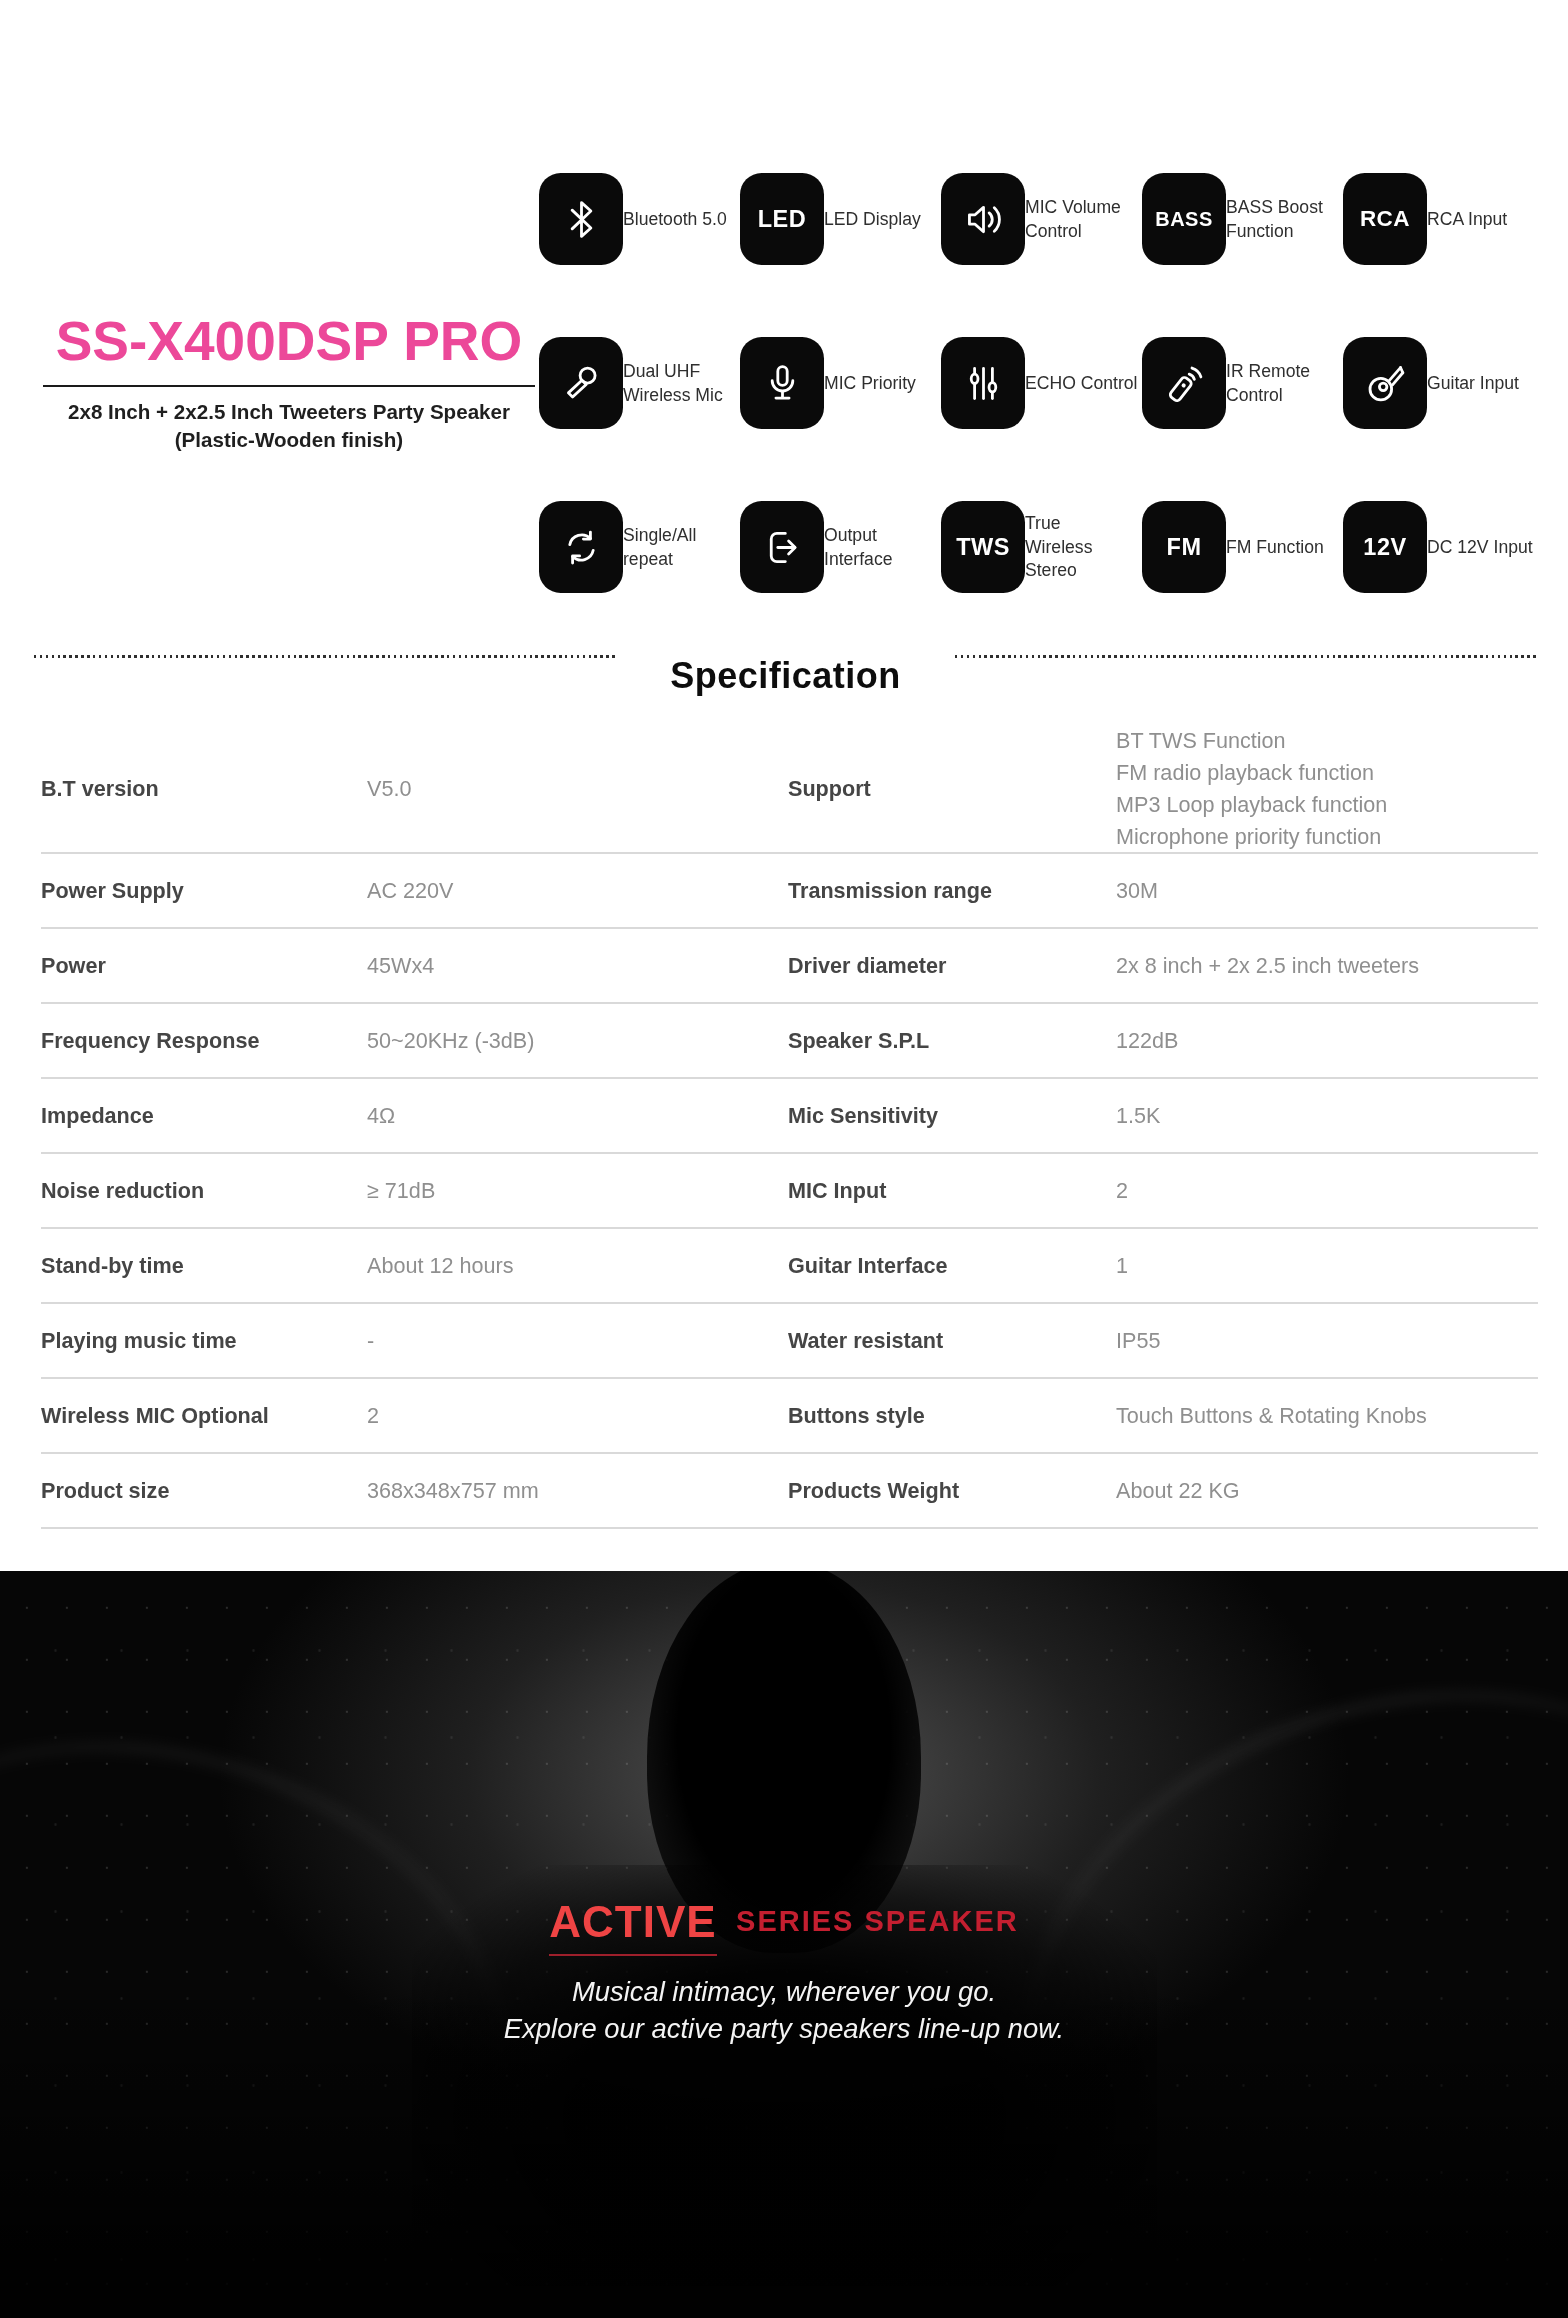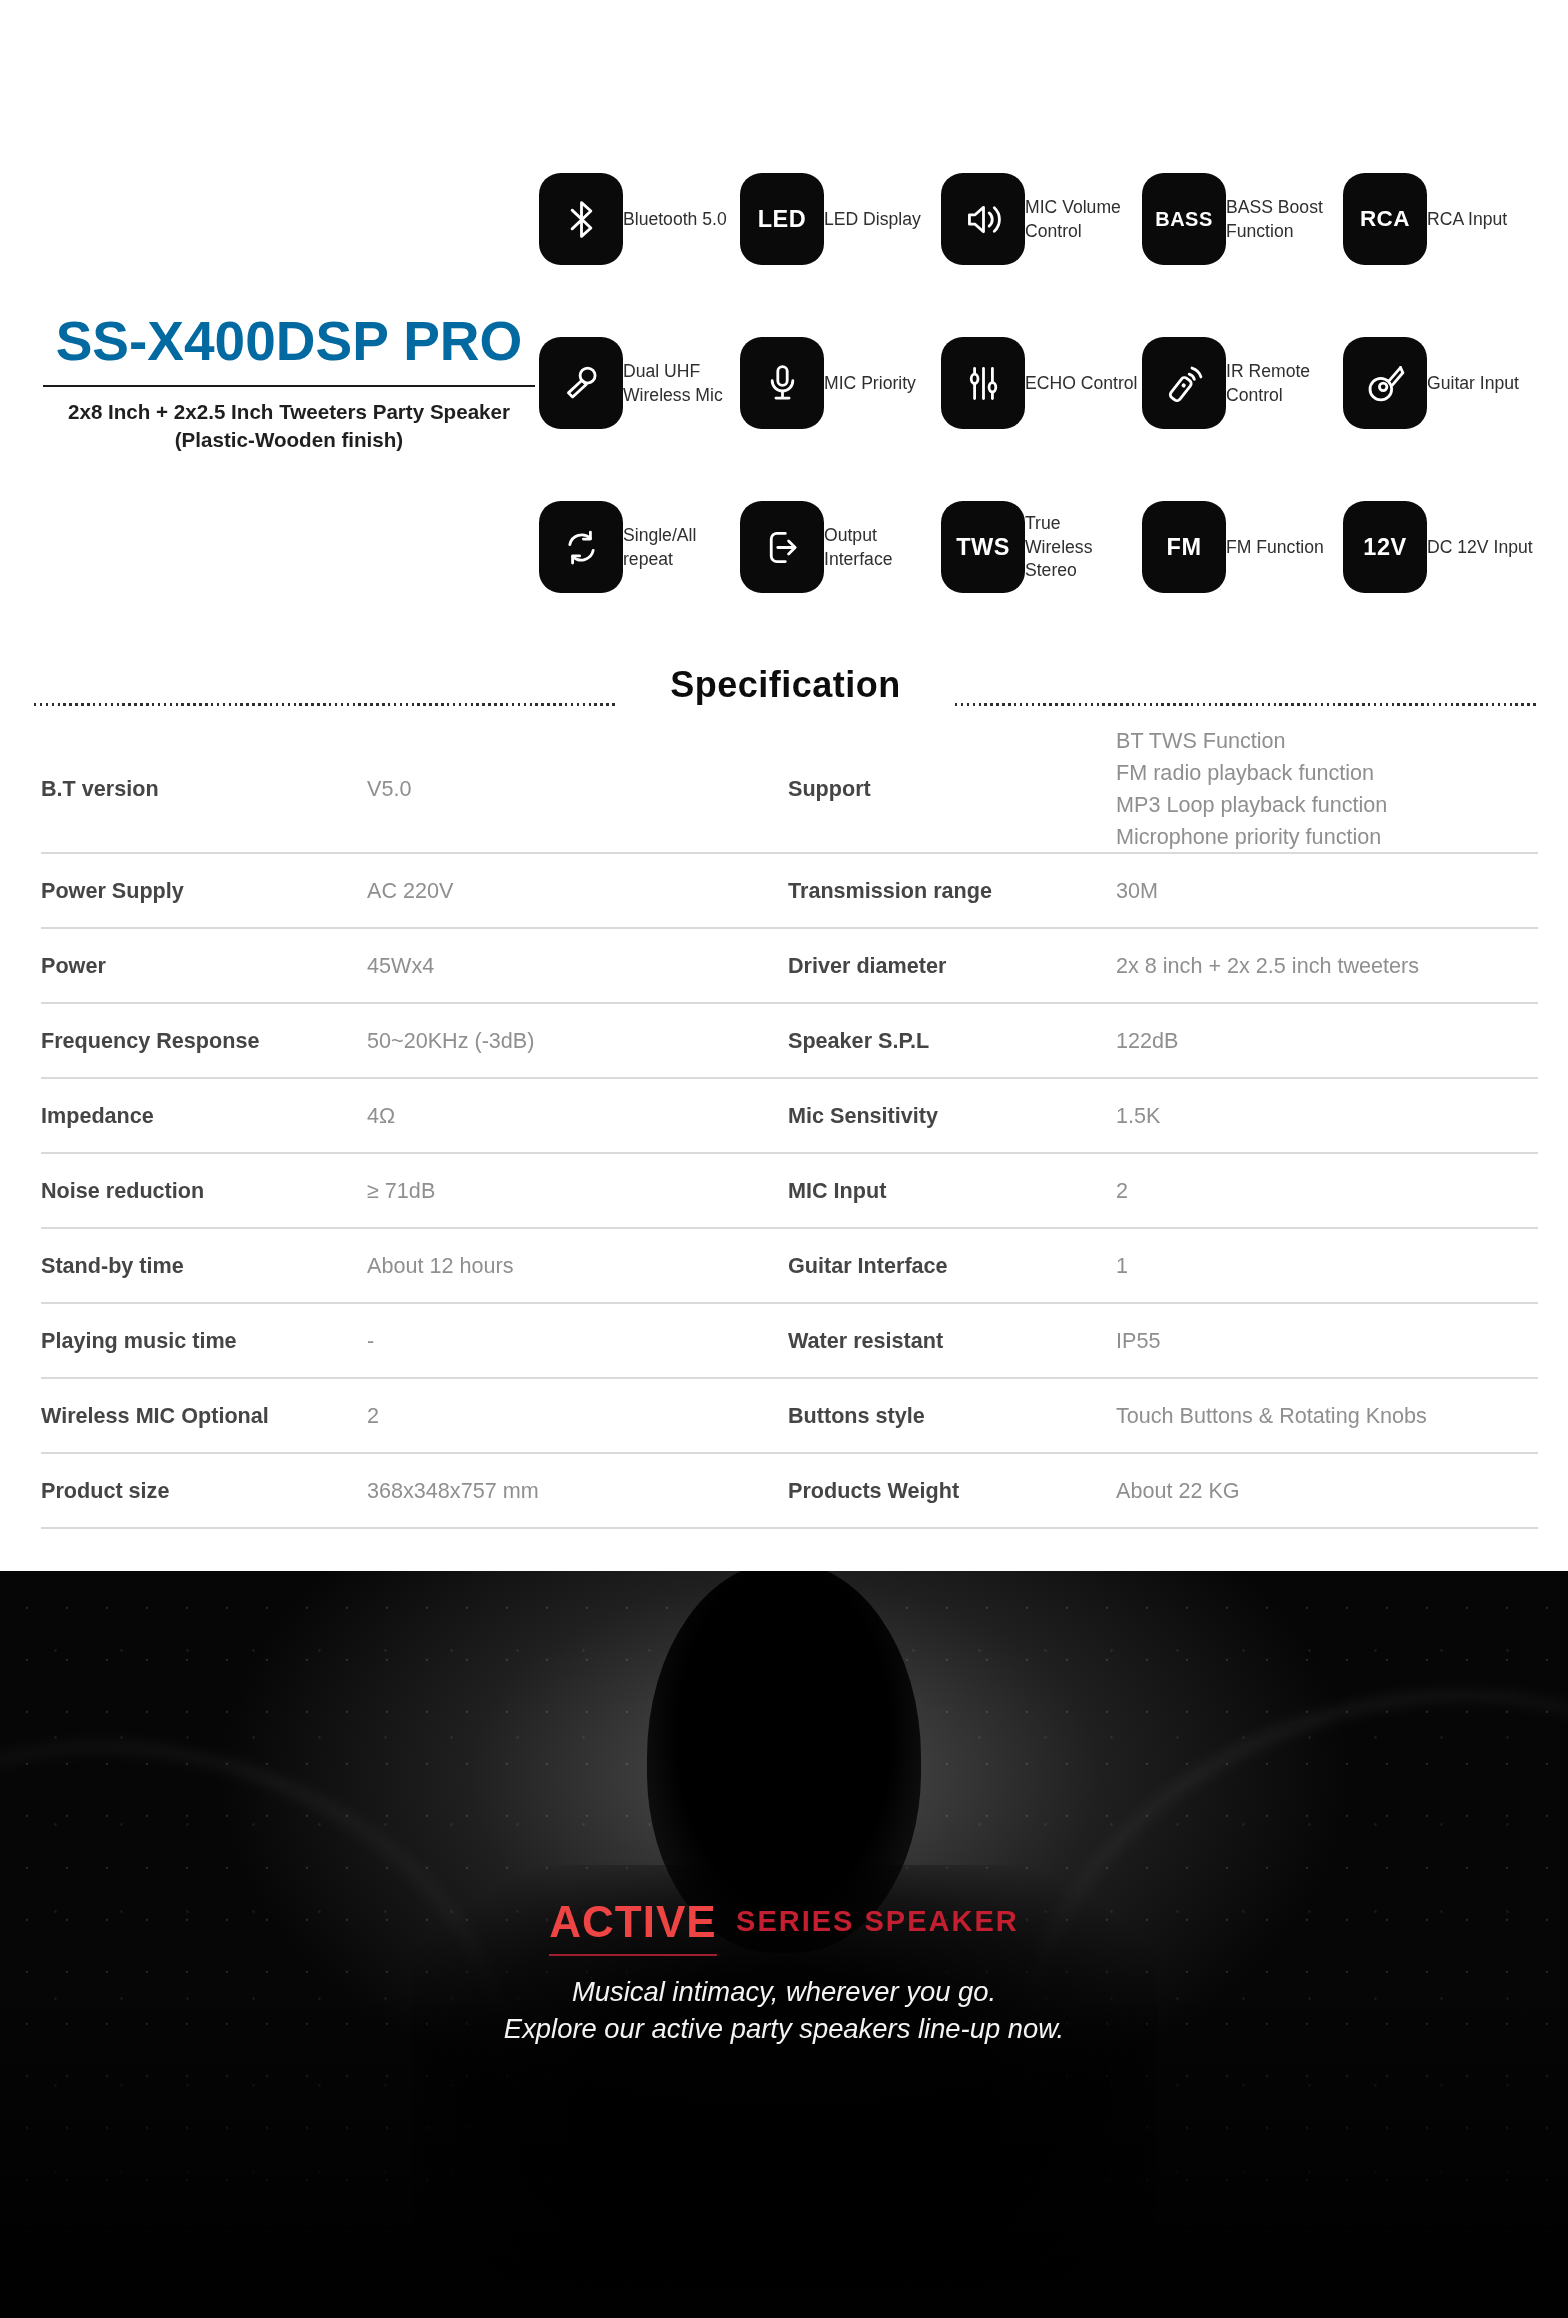--- a/index.html
+++ b/index.html
@@ -5,21 +5,21 @@
   * { margin:0; padding:0; box-sizing:border-box; }
   html,body { background:#ffffff; }
   .page {
     position:relative; width:1568px; height:2318px; background:#ffffff;
     font-family:"Liberation Sans", sans-serif; overflow:hidden;
   }
 
   
   .title-block { position:absolute; left:41px; top:312px; width:496px; text-align:center; }
   .product-title {
-    font-size:55px; font-weight:700; color:#0369a1; letter-spacing:0px;
+    font-size:55px; font-weight:700; color:#ec4899; letter-spacing:0px;
     line-height:59px; white-space:nowrap;
   }
   .title-rule { height:2px; background:#1a1a1a; margin:13.7px 2px 11.8px 2px; }
   .product-subtitle {
     font-size:20.6px; font-weight:700; color:#1f1f1f; line-height:28px; white-space:pre-line;
   }
 
   
   .feature-grid {
     position:absolute; left:539px; top:137px; width:1005px;
@@ -35,21 +35,21 @@
   .tile-text.tt-sm { font-size:20px; }
   .tile-text.tt-md { font-size:22.5px; }
   .feature-caption {
     margin-top:1px; font-size:17.6px; color:#2f2f2f; line-height:23.5px;
     text-align:left; white-space:pre-line; max-width:186px;
   }
 
   
   .spec-heading {
     position:absolute; left:34px; right:31px; top:655px; height:51px;
-    display:flex; align-items:flex-end; gap:54px;
+    display:flex; align-items:flex-start; gap:54px;
   }
   .dotted-line {
     flex:1; height:2.9px;
     background-image:repeating-linear-gradient(to right,#2e2e2e 0 2.5px,transparent 2.5px 5.9px);
   }
   .spec-title { font-size:36px; font-weight:700; color:#0d0d0d; letter-spacing:0.5px; }
 
   
   .spec-table { position:absolute; left:41px; top:725px; width:1497px; }
   .spec-row {

